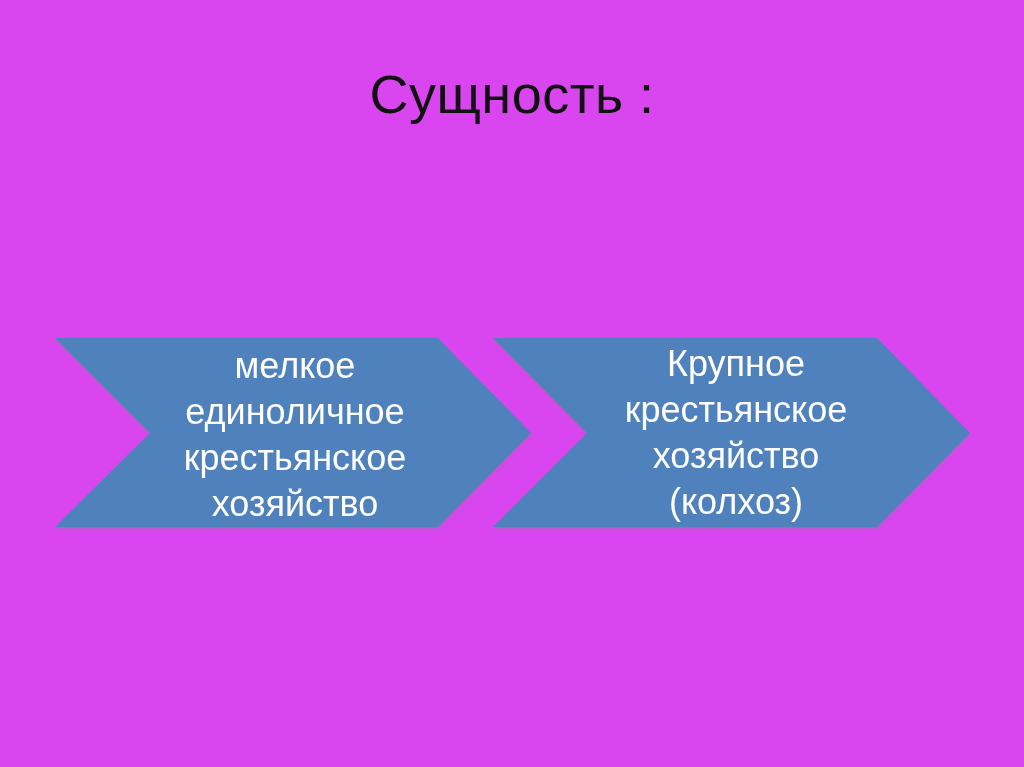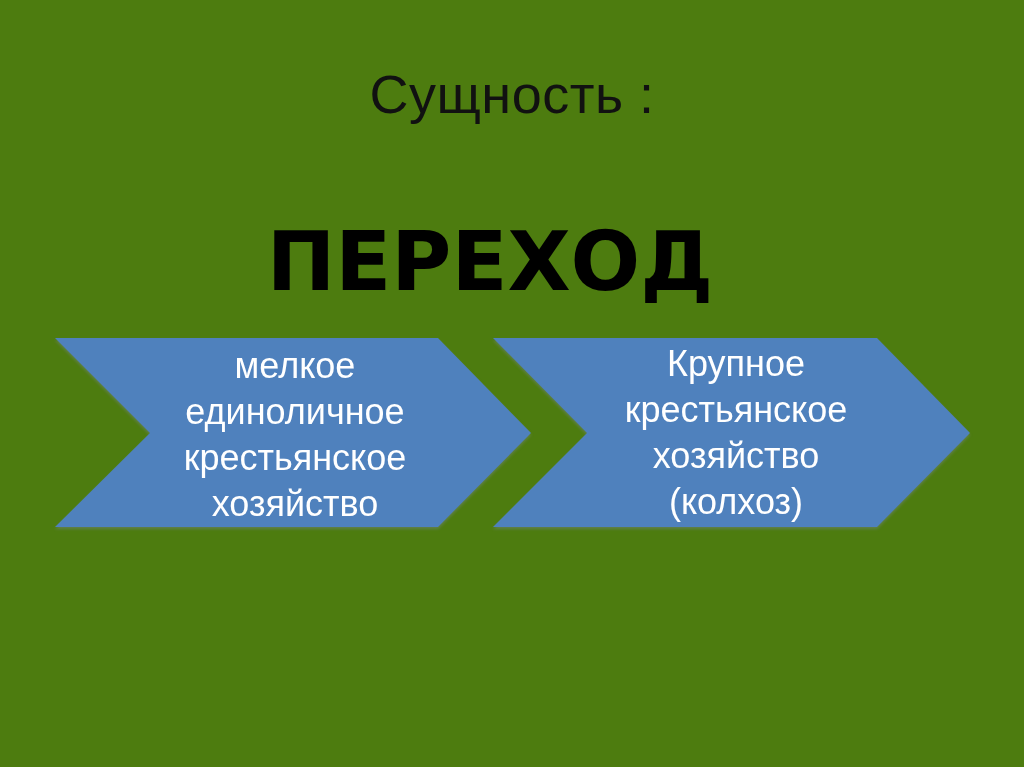--- a/index.html
+++ b/index.html
@@ -5,21 +5,21 @@
   * { margin: 0; padding: 0; box-sizing: border-box; }
   html, body {
     width: 1024px; height: 767px;
     background: #ffffff;
     overflow: hidden;
     font-family: "Liberation Sans", sans-serif;
   }
   .slide {
     position: relative;
     width: 1024px; height: 767px;
-    background: #4d7c0f;
+    background: #d946ef;
   }
   .title {
     position: absolute;
     top: 62px; left: 0;
     width: 1024px;
     text-align: center;
     font-size: 54px;
     line-height: 64px;
     font-weight: 400;
     color: #111111;
@@ -65,21 +65,20 @@
     left: 551px; width: 370px;
   }
 </style>
 </head>
 <body>
 
 <div class="slide">
 
   <div class="title">Сущность :</div>
 
-  <div class="heading">ПЕРЕХОД</div>
 
   <svg class="arrows-svg" width="1024" height="767" viewBox="0 0 1024 767">
     <polygon class="chevron" points="55,338 438,338 531,433 438,527 55,527 150,433" fill="#4f81bd"></polygon>
     <polygon class="chevron" points="493,338 877,338 970,433 877,527 493,527 587,433" fill="#4f81bd"></polygon>
   </svg>
 
   <div class="arrow-label first">мелкое
 единоличное
 крестьянское
 хозяйство</div>

